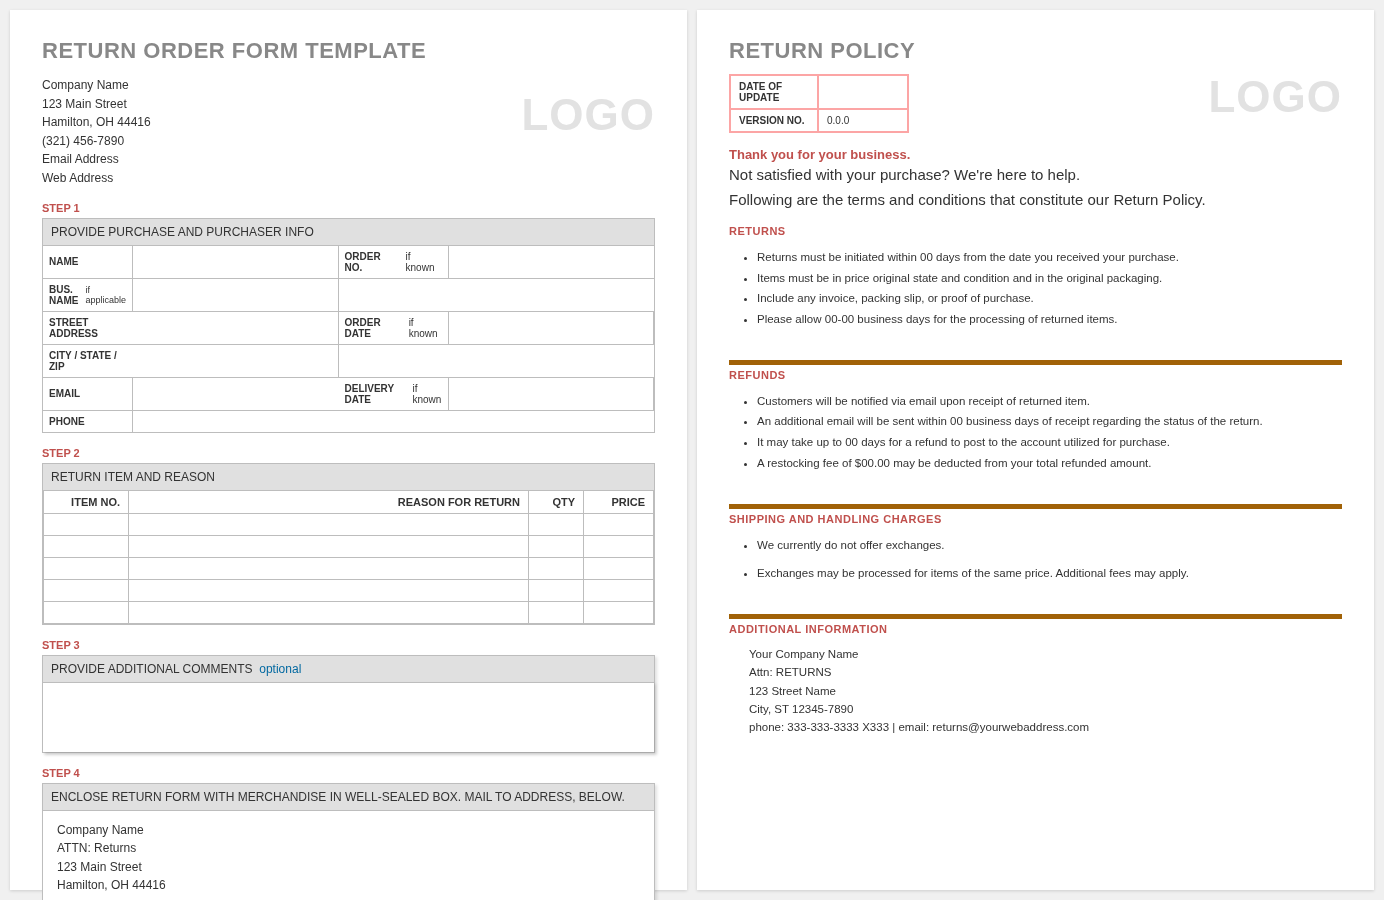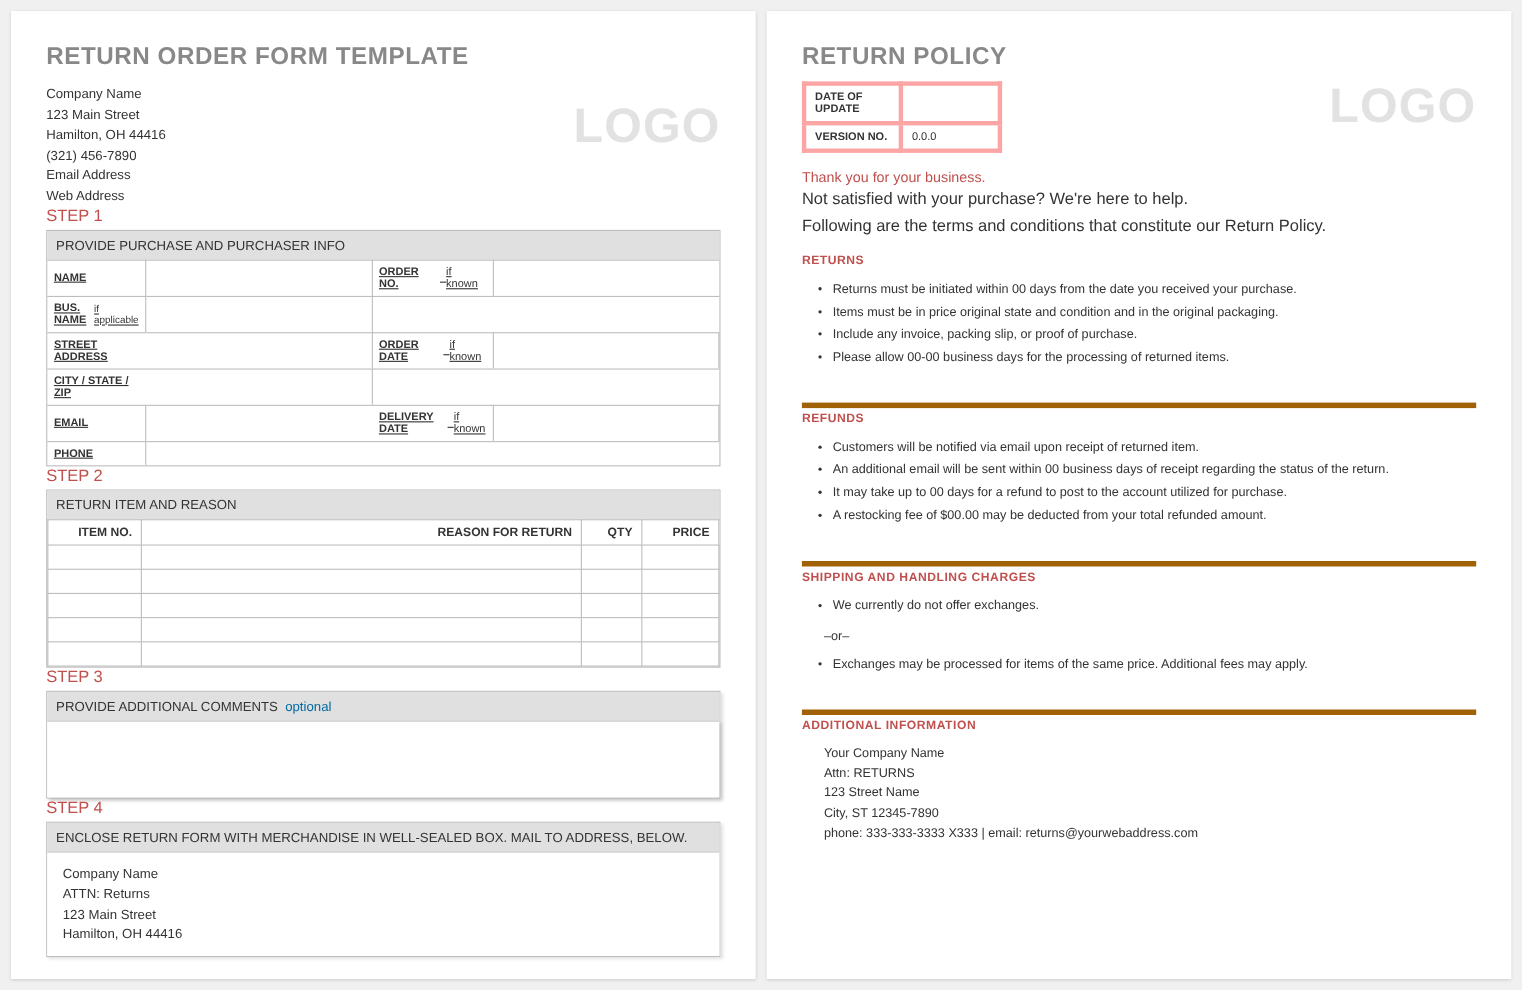--- a/index.html
+++ b/index.html
@@ -36,22 +36,23 @@
   font-weight: bold;
   color: #e2e2e2;
   letter-spacing: 1px;
 }
 .company-block {
   margin-top: 12px;
   line-height: 1.55;
 }
 .step-label {
   color: #c0504d;
-  font-weight: normal;
-  font-size: 15px;
+  font-weight: bold;
+  font-size: 11px;
+  margin-top: 14px;
   margin-bottom: 4px;
 }
 .box {
   border: 1px solid #bdbdbd;
 }
 .box-header {
   background: #e0e0e0;
   padding: 6px 8px;
   font-size: 12px;
 }
@@ -65,21 +66,21 @@
 }
 .grid5 > div {
   border-top: 1px solid #bdbdbd;
   border-right: 1px solid #bdbdbd;
   padding: 5px 6px;
   min-height: 22px;
   display: flex;
   align-items: center;
 }
 .grid5 > div:nth-child(4n) { border-right: none; }
-.cell-label { font-size: 10px; font-weight: bold; text-decoration: underline; }
+.cell-label { font-size: 10px; font-weight: bold; }
 .cell-label .sub { font-weight: normal; display:block; font-size:9px; }
 .cell-label .hint { font-weight: normal; font-size:10px; }
 .table {
   width: 100%;
   border-collapse: collapse;
 }
 .table th, .table td {
   border: 1px solid #bdbdbd;
   padding: 5px 8px;
   text-align: right;
@@ -115,29 +116,29 @@
   font-size: 44px;
   font-weight: bold;
   color: #e2e2e2;
   letter-spacing: 1px;
 }
 .meta-table {
   border-collapse: collapse;
   margin-top: 10px;
 }
 .meta-table td {
-  border: 4px solid #fca5a5;
+  border: 2px solid #fca5a5;
   padding: 5px 8px;
   font-size: 10px;
 }
 .meta-table .lbl { font-weight: bold; background:#fff; width:88px;}
 .meta-table .val { width: 90px; }
 .thank {
   color: #c0504d;
-  font-weight: normal;
+  font-weight: bold;
   margin-top: 14px;
   font-size: 13px;
 }
 .policy-sub {
   font-size: 15px;
   line-height: 1.5;
   margin-top: 2px;
 }
 .section-title {
   color: #c0504d;
@@ -320,21 +321,20 @@
       <li>An additional email will be sent within 00 business days of receipt regarding the status of the return.</li>
       <li>It may take up to 00 days for a refund to post to the account utilized for purchase.</li>
       <li>A restocking fee of $00.00 may be deducted from your total refunded amount.</li>
     </ul>
 
     <div class="section-title">SHIPPING AND HANDLING CHARGES</div>
 
     <ul class="policy-list">
       <li>We currently do not offer exchanges.</li>
     </ul>
-    <div class="or-text">–or–</div>
     <ul class="policy-list" style="margin-top:4px;">
       <li>Exchanges may be processed for items of the same price. Additional fees may apply.</li>
     </ul>
 
     <div class="section-title">ADDITIONAL INFORMATION</div>
     <div class="addl">
       <div>Your Company Name</div>
       <div>Attn: RETURNS</div>
       <div>123 Street Name</div>
       <div>City, ST  12345-7890</div>

